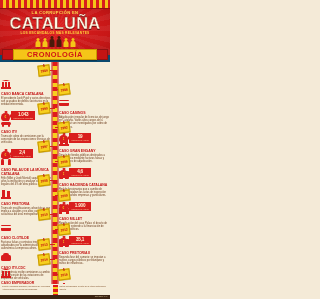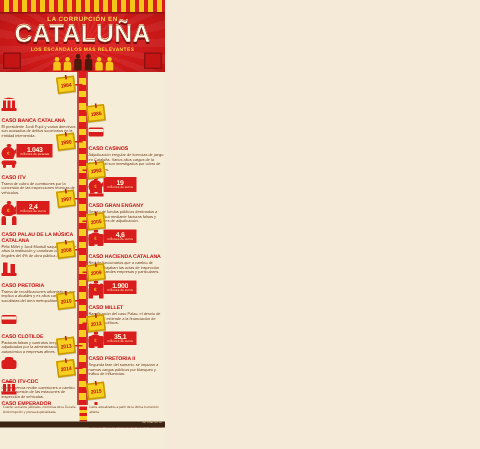--- a/index.html
+++ b/index.html
@@ -4,21 +4,21 @@
 <style>
   * { margin:0; padding:0; box-sizing:border-box; }
   html,body { background:#f4ead7; }
   body {
     width:110px; height:299px;
     font-family:"Liberation Sans", sans-serif;
     overflow:hidden; position:relative;
     background:#f6edd9;
   }
   
-  .header { position:relative; width:110px; height:48px; background:#0c4a6e; overflow:hidden; }
+  .header { position:relative; width:110px; height:62px; background:#0c4a6e; overflow:hidden; }
   .top-stripes {
     position:absolute; top:0; left:0; width:110px; height:9px;
     background:repeating-linear-gradient(90deg,#d91d1d 0 3px,#f5c518 3px 6px);
     border-bottom:1px solid #8e1212;
   }
   .hdr-burst {
     position:absolute; top:7px; left:-6px; width:122px; height:48px;
     background:radial-gradient(ellipse at 50% 45%, #e02020 0%, #c81717 62%, #a81212 100%);
   }
   .hdr-rays {
@@ -166,20 +166,23 @@
         <span class="head"></span>
         <span class="body"></span>
       </div>
     <div class="fig">
         <span class="head"></span>
         <span class="body"></span>
       </div>
   </div>
   <div class="ribbon-end l"></div>
   <div class="ribbon-end r"></div>
+  <div class="ribbon">
+    <span>CRONOLOGÍA</span>
+  </div>
 </div>
 
 <div class="timeline-wrap">
   <div class="senyera"></div>
   <div id="rows">
       <div class="row" style="top: 2px;">
         <div class="connector" style="left: 40px; width: 15px;"></div>
         <div class="yeartag" style="top: 1px; left: 38px;">
           <b>1984</b>
         </div>

